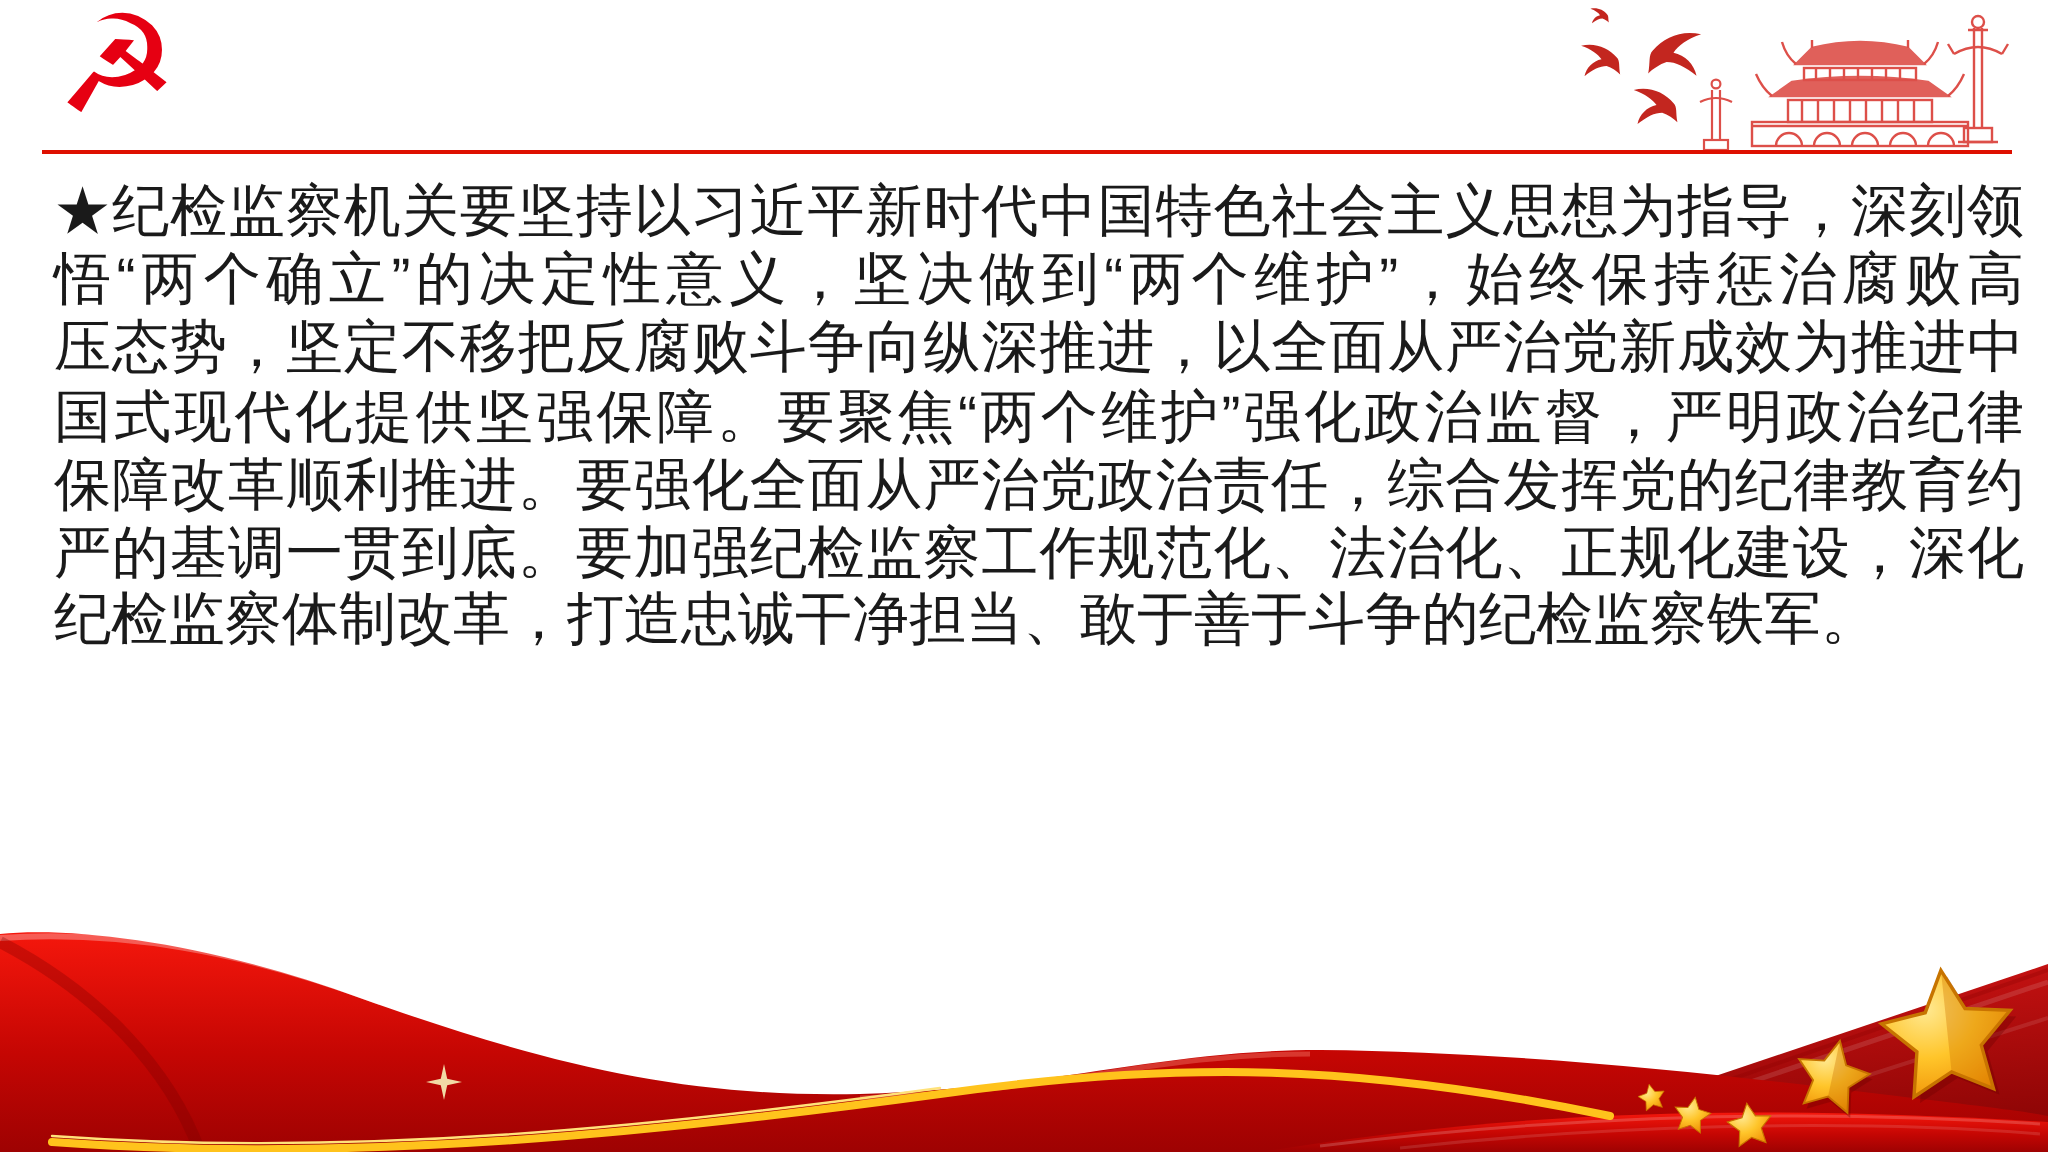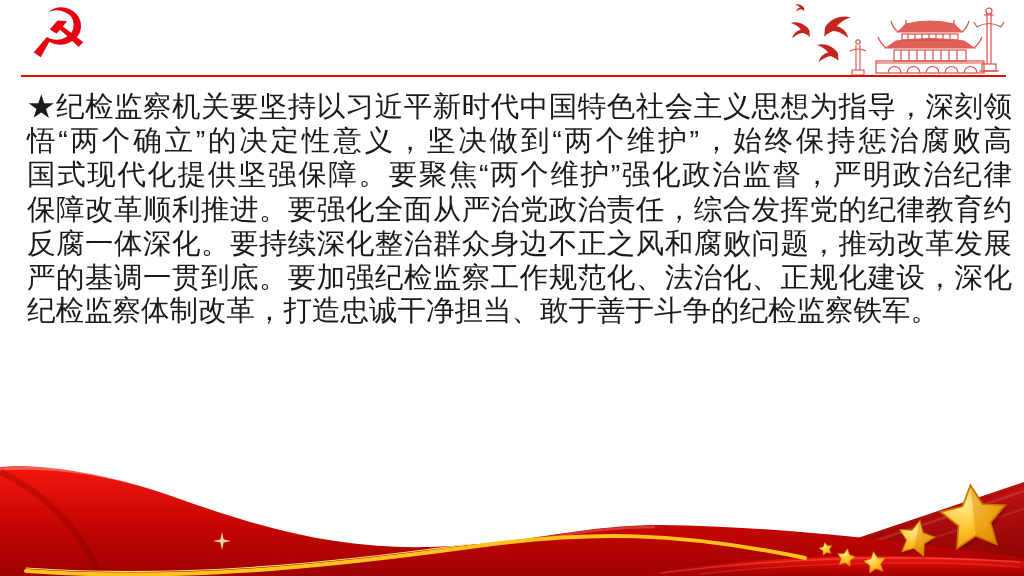--- a/index.html
+++ b/index.html
@@ -73,23 +73,23 @@
       <path d="M76 51 Q84 47 92 51"></path>
       <rect x="78" y="70" width="12" height="5"></rect>
     </g>
   </svg>
 
   <div class="header-rule"></div>
 
   <main class="textblock">
     <div class="tline">★纪检监察机关要坚持以习近平新时代中国特色社会主义思想为指导，深刻领</div>
     <div class="tline">悟“两个确立”的决定性意义，坚决做到“两个维护”，始终保持惩治腐败高</div>
+    <div class="tline">压态势，坚定不移把反腐败斗争向纵深推进，以全面从严治党新成效为推进中</div>
     <div class="tline">国式现代化提供坚强保障。要聚焦“两个维护”强化政治监督，严明政治纪律</div>
     <div class="tline">保障改革顺利推进。要强化全面从严治党政治责任，综合发挥党的纪律教育约</div>
-    <div class="tline">反腐一体深化。要持续深化整治群众身边不正之风和腐败问题，推动改革发展</div>
     <div class="tline">严的基调一贯到底。要加强纪检监察工作规范化、法治化、正规化建设，深化</div>
     <div class="tline last">纪检监察体制改革，打造忠诚干净担当、敢于善于斗争的纪检监察铁军。</div>
   </main>
 
   <svg class="ribbon" viewBox="0 0 1024 115" preserveAspectRatio="none">
     <defs>
       <linearGradient id="backGrad" x1="0" y1="0" x2="0" y2="1">
         <stop offset="0" stop-color="#b90b07"></stop>
           <stop offset="1" stop-color="#7e0202"></stop>
       </linearGradient>

